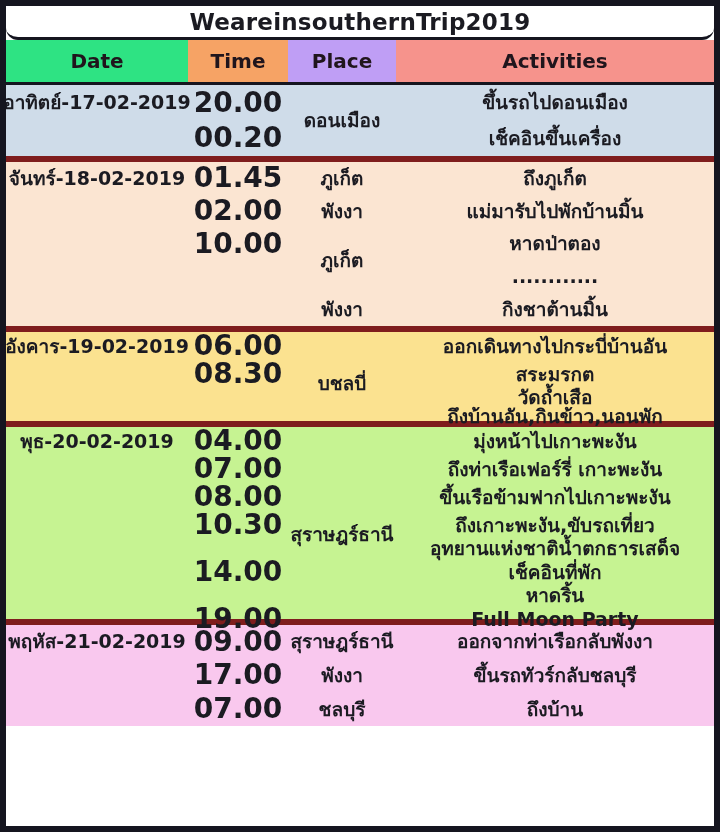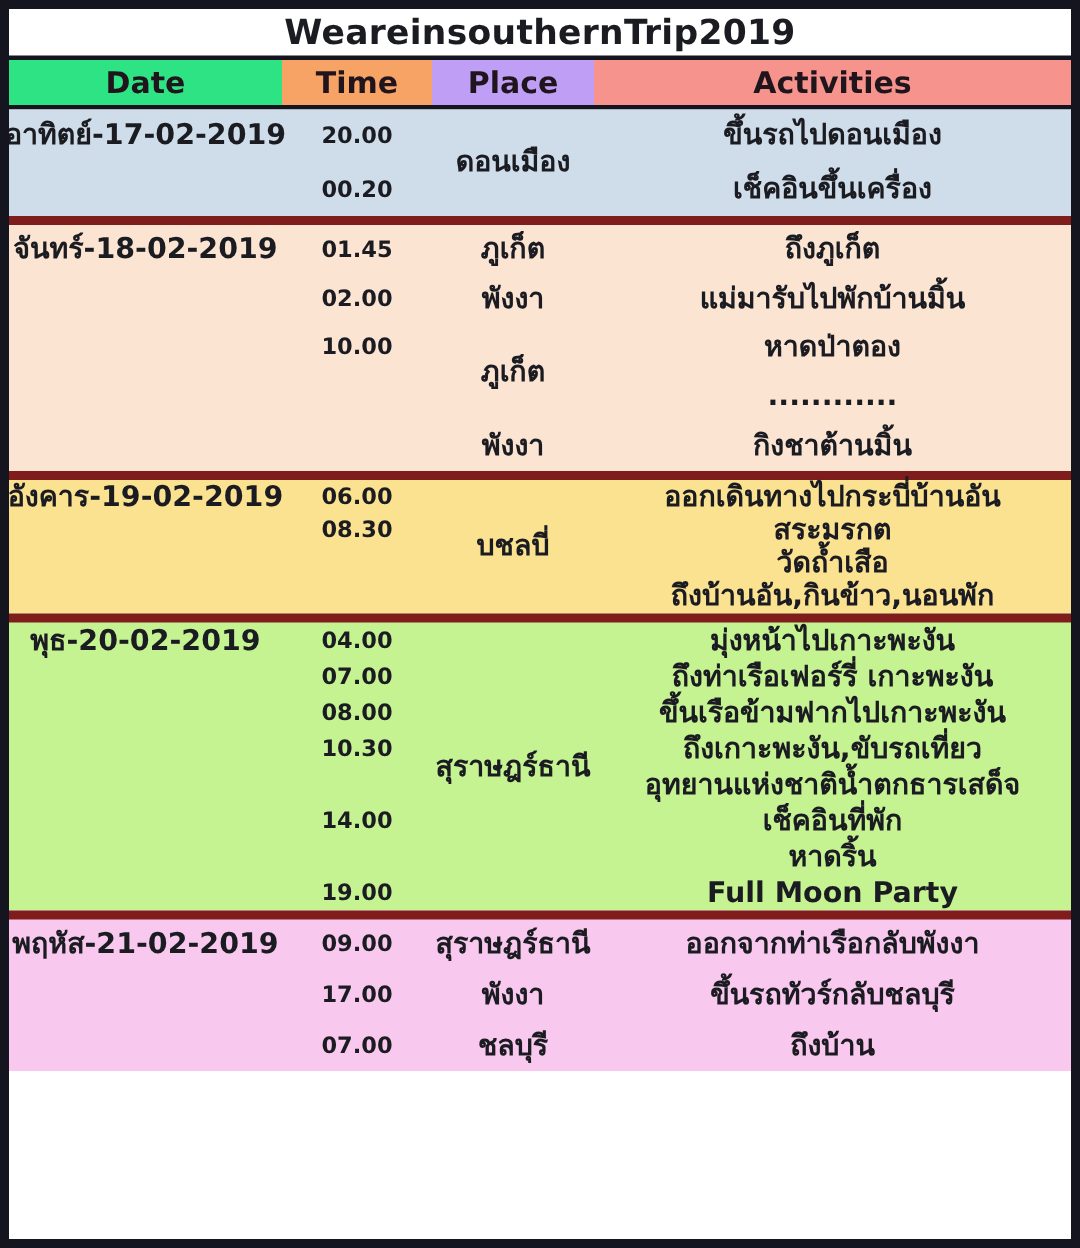--- a/index.html
+++ b/index.html
@@ -11,30 +11,30 @@
     border:6px solid #15151f;
     background:#ffffff;
     overflow:hidden;
   }
 
   .title-row {
     height:34px;
     background:#ffffff;
     border-bottom:3px solid #15151f;
     display:flex; align-items:center; justify-content:center;
-    font-size:23px; font-weight:bold; letter-spacing:0.2px;
+    font-size:23px; font-weight:bold; letter-spacing:0.2px;border-radius:12px;
   }
 
   .grid4 {
     display:grid;
     grid-template-columns:182px 100px 108px 1fr;
   }
 
   .header-row {
-    height:33px;
+    height:45px;
     border-bottom:3px solid #15151f;
   }
   .hcell {
     display:flex; align-items:center; justify-content:center;
     font-size:20px; font-weight:bold; color:#20151c;
   }
   .h-date       { background:#2ee383; }
   .h-time       { background:#f6a365; }
   .h-place      { background:#bf9ef5; }
   .h-activities { background:#f6938c; }
@@ -46,21 +46,21 @@
   .day3 { height:95px; background:#fbe290; grid-template-rows:repeat(4,1fr); }
   .day4 { height:198px; background:#c6f392; grid-template-rows:repeat(8,1fr); }
   .day5 { height:107px; background:#f9c8ee; grid-template-rows:repeat(3,1fr); }
 
   .c {
     display:flex; align-items:center; justify-content:center;
     font-size:20px; font-weight:bold; white-space:nowrap;
     line-height:1; overflow:visible;
   }
   .date-c  { font-size:19px; }
-  .time-c  { font-size:15px; }
+  .time-c  { font-size:28px; }
   .place-c { font-size:19px; }
   .act-c   { font-size:19px; }
 </style>
 </head>
 <body>
 
 <div class="table-frame">
 
   <div class="title-row">WeareinsouthernTrip2019</div>
 

